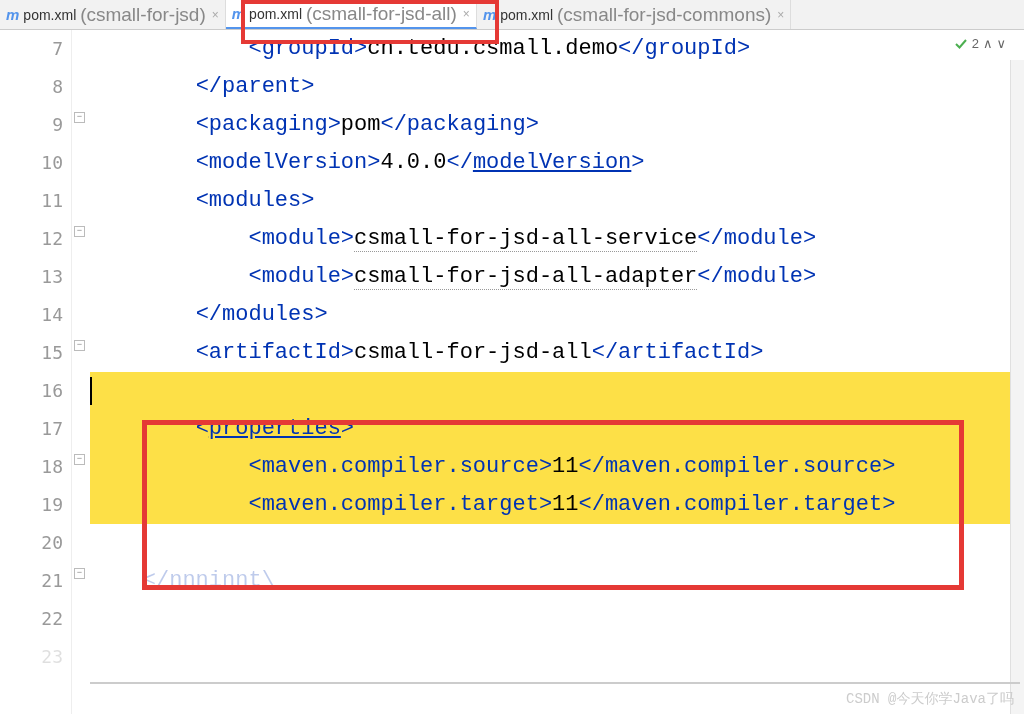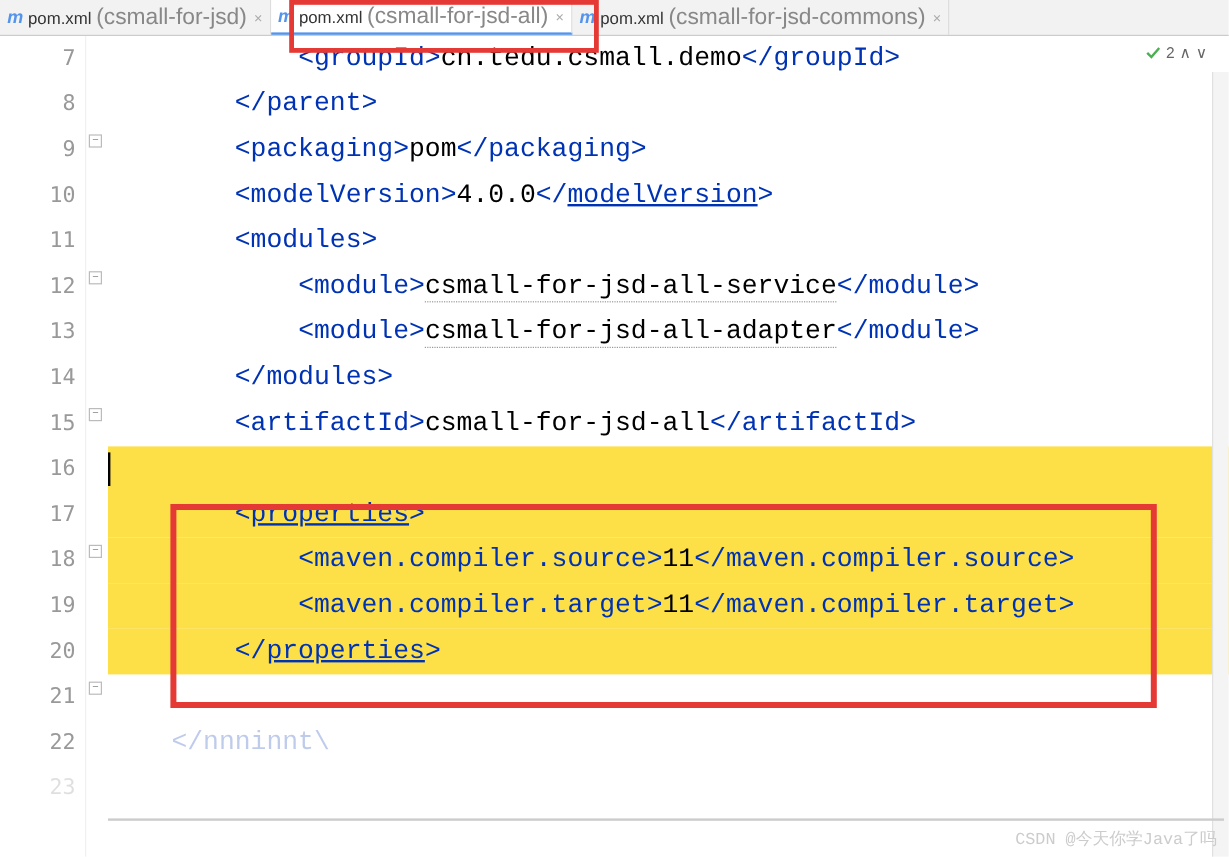--- a/index.html
+++ b/index.html
@@ -232,21 +232,20 @@
     <div class="code-line"><span>        </span><span class="tag">&lt;modelVersion&gt;</span><span class="text">4.0.0</span><span class="tag">&lt;/</span><span class="attr-link">modelVersion</span><span class="tag">&gt;</span></div>
     <div class="code-line"><span>        </span><span class="tag">&lt;modules&gt;</span></div>
     <div class="code-line"><span>            </span><span class="tag">&lt;module&gt;</span><span class="text soft-wavy">csmall-for-jsd-all-service</span><span class="tag">&lt;/module&gt;</span></div>
     <div class="code-line"><span>            </span><span class="tag">&lt;module&gt;</span><span class="text soft-wavy">csmall-for-jsd-all-adapter</span><span class="tag">&lt;/module&gt;</span></div>
     <div class="code-line"><span>        </span><span class="tag">&lt;/modules&gt;</span></div>
     <div class="code-line"><span>        </span><span class="tag">&lt;artifactId&gt;</span><span class="text">csmall-for-jsd-all</span><span class="tag">&lt;/artifactId&gt;</span></div>
     <div class="code-line line-sel"><span class="caret"></span></div>
     <div class="code-line line-sel"><span>        </span><span class="tag">&lt;</span><span class="attr-link">properties</span><span class="tag">&gt;</span></div>
     <div class="code-line line-sel"><span>            </span><span class="tag">&lt;maven.compiler.source&gt;</span><span class="text">11</span><span class="tag">&lt;/maven.compiler.source&gt;</span></div>
     <div class="code-line line-sel"><span>            </span><span class="tag">&lt;maven.compiler.target&gt;</span><span class="text">11</span><span class="tag">&lt;/maven.compiler.target&gt;</span></div>
-    <div class="code-line line-sel"><span>        </span><span class="tag">&lt;/</span><span class="attr-link">properties</span><span class="tag">&gt;</span></div>
     <div class="code-line"></div>
     <div class="code-line" style="opacity:0.25"><span>    </span><span class="tag">&lt;/nnninnt\</span></div>
   </div>
 
   <div class="right-strip"></div>
 </div>
 
 <div class="red-box-code"></div>
 <div class="bottom-border"></div>
 <div class="watermark">CSDN @今天你学Java了吗</div>

